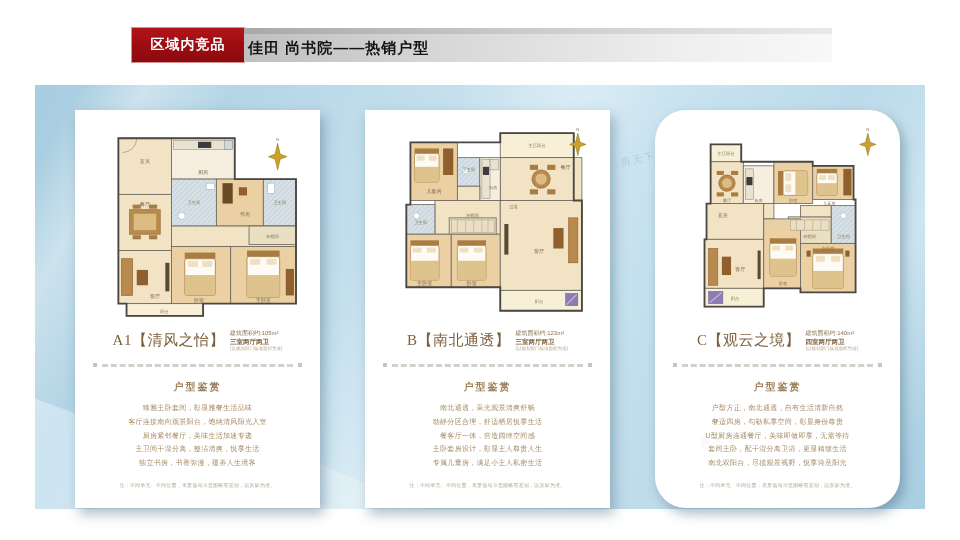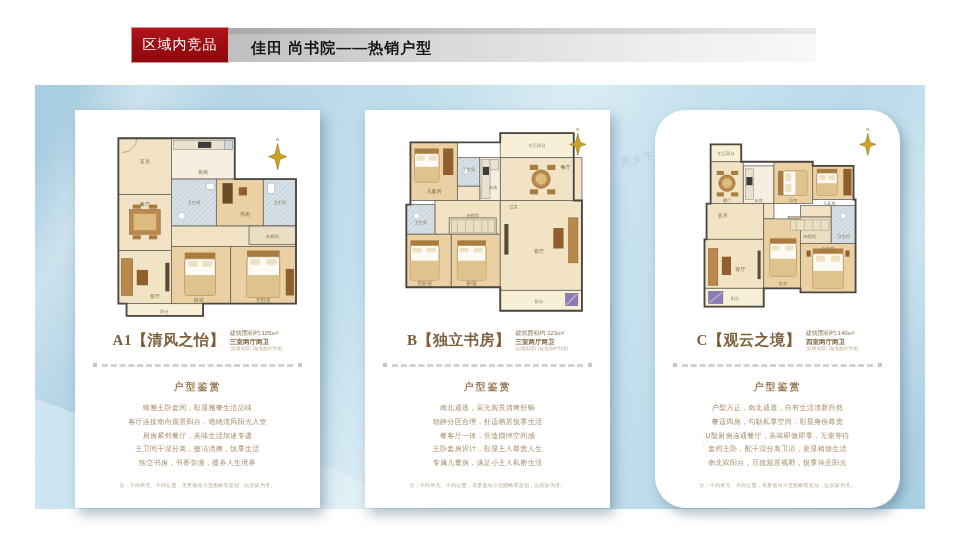--- a/index.html
+++ b/index.html
@@ -2,28 +2,28 @@
 <html><head>
 <meta charset="utf-8">
 <style>
   * { margin:0; padding:0; box-sizing:border-box; }
   html,body { width:960px; height:540px; overflow:hidden; background:#ffffff;
               font-family:"Liberation Sans", sans-serif; }
   .page { position:relative; width:960px; height:540px; background:#ffffff; }
 
   
   .header { position:absolute; left:132px; top:28px; display:flex; align-items:stretch; }
-  .header-tag { width:96px; height:34px; background:linear-gradient(180deg,#b3151a 0%,#9e0d12 45%,#8c0a0e 100%);
-    outline:1px solid #d59090; color:#fff; font-weight:normal; font-size:14px;
+  .header-tag { width:112px; height:34px; background:linear-gradient(180deg,#b3151a 0%,#9e0d12 45%,#8c0a0e 100%);
+    outline:1px solid #d59090; color:#fff; font-weight:bold; font-size:14px;
     display:flex; align-items:center; justify-content:center; letter-spacing:1px; }
   .header-barcol { display:flex; flex-direction:column; width:588px; }
   .header-strip { height:6px; background:linear-gradient(to right,#a9a9a9 0%,#c9c9c9 45%,#e9e9e9 100%); }
   .header-bar { height:28px; background:linear-gradient(to right,#bfbfbf 0%,#d8d8d8 35%,#efefef 75%,#f8f8f8 100%);
     display:flex; align-items:center; }
-  .header-title { font-size:15px; font-weight:bold; color:#141414; padding-left:23px; letter-spacing:1px; }
+  .header-title { font-size:15px; font-weight:bold; color:#141414; padding-left:4px; letter-spacing:1px; }
 
   
   .panel { position:absolute; left:35px; top:85px; width:890px; height:424px;
     background:linear-gradient(115deg,#a7cde0 0%,#bcdae9 28%,#cfe7f2 52%,#bad9e9 78%,#a9cfe2 100%); }
   .panel::before { content:""; position:absolute; inset:0;
     background:linear-gradient(118deg, rgba(255,255,255,0) 4%, rgba(255,255,255,.38) 10%, rgba(255,255,255,0) 18%,
       rgba(255,255,255,0) 38%, rgba(255,255,255,.25) 48%, rgba(255,255,255,0) 58%,
       rgba(255,255,255,0) 74%, rgba(235,248,252,.45) 86%, rgba(255,255,255,0) 96%); }
   .panel-wedge { position:absolute; left:0; bottom:0; width:300px; height:170px;
     background:rgba(225,243,250,.55); clip-path:polygon(0 100%, 0 35%, 100% 100%); }
@@ -38,21 +38,21 @@
   .card { position:absolute; top:110px; width:245px; height:398px; background:#ffffff;
     box-shadow:4px 6px 12px rgba(55,90,115,.40); z-index:2; text-align:center; }
   .card1 { left:75px; } .card2 { left:365px; } .card3 { left:655px;border-radius:31px; }
 
   .plan-wrap { display:flex; justify-content:center; padding-top:16px; }
   svg.plan { width:206px; height:196px; }
   svg.plan .rl { font-size:5px; fill:#7c6b4e; text-anchor:middle; font-family:"Liberation Sans",sans-serif; }
   svg.plan .rl2 { font-size:4.2px; fill:#8a7a5c; text-anchor:middle; }
 
   .card-title-row { display:flex; justify-content:center; align-items:center; gap:5px; margin-top:8px; }
-  .card-title { font-family:"Liberation Serif","DejaVu Serif",serif; font-size:15px; font-weight:bold;
+  .card-title { font-family:"Liberation Serif","DejaVu Serif",serif; font-size:15px; font-weight:normal;
     color:#7d5f3c; letter-spacing:.5px; }
   .card-specs { text-align:left; line-height:1.25; }
   .spec-area { font-size:6px; color:#8a7150; }
   .spec-layout { font-size:6.5px; color:#7d5f3c; font-weight:bold; }
   .spec-approve { font-size:4.5px; color:#b3a68e; }
 
   .divider { display:flex; align-items:center; gap:5px; margin:12px 18px 0 18px; }
   .divider .sq { width:4px; height:4px; background:#c6c6bf; flex:0 0 auto; }
   .divider .dash { flex:1; border-top:3px dashed #d2d2ca; height:0; }
 
@@ -262,21 +262,21 @@
           <text x="85" y="89" class="rl2">衣帽间</text>
           <text x="125" y="80" class="rl2">过道</text>
           <text x="38" y="156" class="rl">主卧室</text>
           <text x="84" y="156" class="rl">卧室</text>
           <text x="150" y="124" class="rl">客厅</text>
           <text x="150" y="173" class="rl2">阳台</text>
         </g>
       </svg>
     </div>
     <div class="card-title-row">
-      <span class="card-title">B【独立书房】</span>
+      <span class="card-title">B【南北通透】</span>
       <span class="card-specs">
         <div class="spec-area">建筑面积约:123m²</div>
         <div class="spec-layout">三室两厅两卫</div>
         <div class="spec-approve">(以规划部门核准面积为准)</div>
       </span>
     </div>
     <div class="divider">
       <span class="sq"></span>
       <span class="dash"></span>
       <span class="sq"></span>

